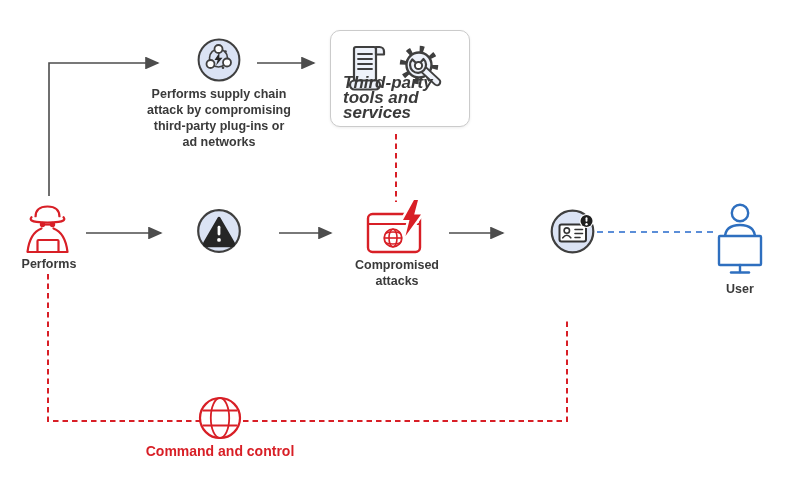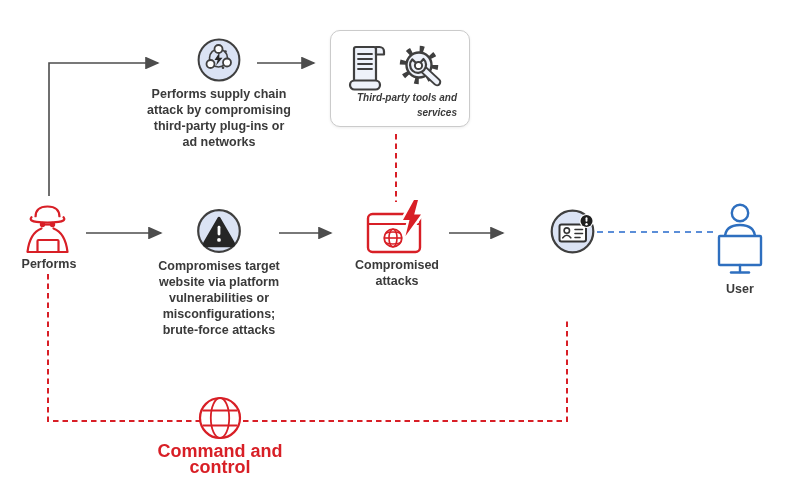--- a/index.html
+++ b/index.html
@@ -12,27 +12,27 @@
   .canvas{position:relative;width:799px;height:493px;background:#fff;overflow:hidden;}
   .abs{position:absolute;}
   .connectors{position:absolute;left:0;top:0;z-index:0;}
   .solid{fill:none;stroke:var(--line-gray);stroke-width:1.6;}
   .red-dash{fill:none;stroke:var(--red);stroke-width:2;stroke-dasharray:5.5 4;}
   .blue-dash{fill:none;stroke:var(--blue-dash);stroke-width:2;stroke-dasharray:6 5;}
   .stroke-red{stroke:var(--red);}
   .fill-red{fill:var(--red);}
   .lbl{position:absolute;z-index:1;text-align:center;color:var(--text);
        font-size:12.5px;line-height:16px;font-weight:600;}
-  .lbl.c2{color:var(--red);font-weight:700;font-size:18px;}
+  .lbl.c2{color:var(--red);font-weight:700;font-size:14px;}
   .icon{z-index:2;}
   .tp-box{position:absolute;left:330px;top:30px;width:140px;height:97px;background:#fff;
           border:1.5px solid var(--box-border);border-radius:10px;z-index:2;
           box-shadow:0 1px 3px rgba(0,0,0,0.08);box-sizing:border-box;}
-  .tp-label{position:absolute;left:0;right:0;bottom:6px;padding:0 12px;text-align:right;
-            font-style:italic;font-weight:700;font-size:10px;line-height:15px;color:var(--text);}
+  .tp-label{position:absolute;left:0;right:0;bottom:6px;padding:0 12px;text-align:left;
+            font-style:italic;font-weight:700;font-size:17px;line-height:15px;color:var(--text);}
 </style>
 </head>
 <body>
 
 <div class="canvas">
 
   <svg class="connectors" width="799" height="493" viewBox="0 0 799 493">
     <defs>
       <marker id="arrowhead" markerWidth="10" markerHeight="8" refX="8" refY="4" orient="auto">
         <path d="M0 0 L9 4 L0 8 Z" fill="#4c4c4c"></path>
@@ -101,21 +101,20 @@
     </svg>
     <div class="tp-label">Third-party tools and services</div>
   </div>
 
   <svg class="abs icon" style="left:196px;top:208px" width="46" height="46" viewBox="0 0 46 46">
     <circle cx="23" cy="23" r="20.8" fill="var(--icon-fill)" stroke="var(--icon-stroke)" stroke-width="2.2"></circle>
     <path d="M23 10.2 L37.2 34.8 Q38.8 37.8 35.4 37.8 H10.6 Q7.2 37.8 8.8 34.8 Z" fill="#262626" stroke="#262626" stroke-width="3" stroke-linejoin="round"></path>
     <rect x="21.6" y="17.8" width="2.8" height="9.6" rx="1.4" fill="#fff"></rect>
     <circle cx="23" cy="31.9" r="1.9" fill="#fff"></circle>
   </svg>
-  <div class="lbl" style="left:151px;top:258px;width:136px">Compromises target website via platform vulnerabilities or misconfigurations; brute-force attacks</div>
 
   <svg class="abs icon" style="left:364px;top:198px" width="64" height="58" viewBox="0 0 64 58">
     <g fill="none" class="stroke-red">
       <rect x="4" y="16" width="52" height="38" rx="4.5" stroke-width="2.4" fill="#fff"></rect>
       <path d="M4 26 H56" stroke-width="2"></path>
       <circle cx="29" cy="40" r="8.8" stroke-width="1.8"></circle>
       <ellipse cx="29" cy="40" rx="4" ry="8.8" stroke-width="1.6"></ellipse>
       <path d="M20.2 40 H37.8" stroke-width="1.6"></path>
       <path d="M21.2 35.3 Q29 32.8 36.8 35.3 M21.2 44.7 Q29 47.2 36.8 44.7" stroke-width="1.4"></path>
     </g>

